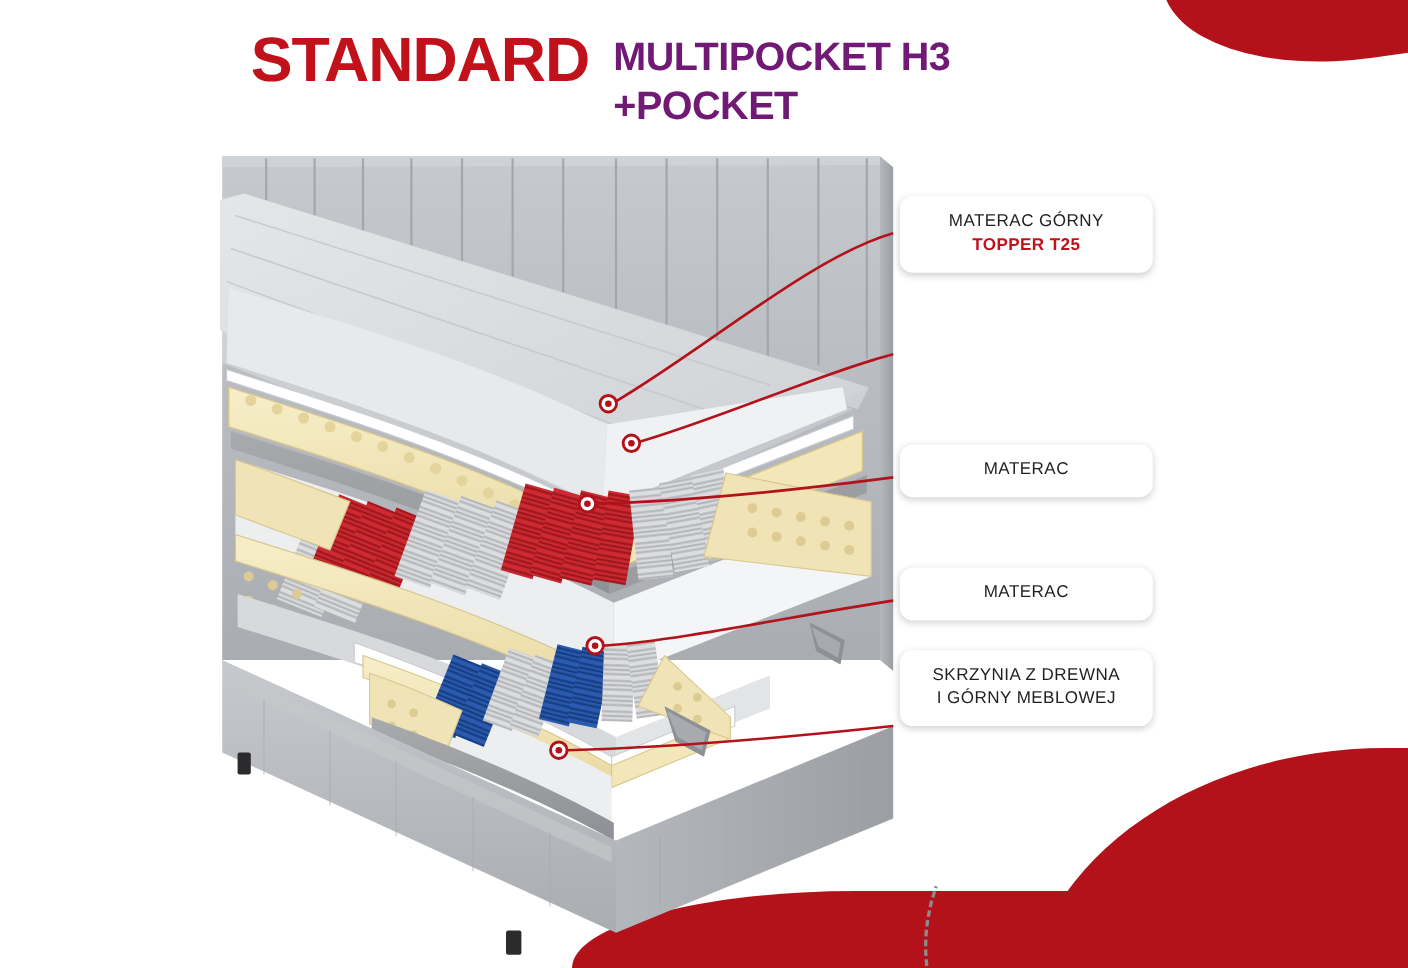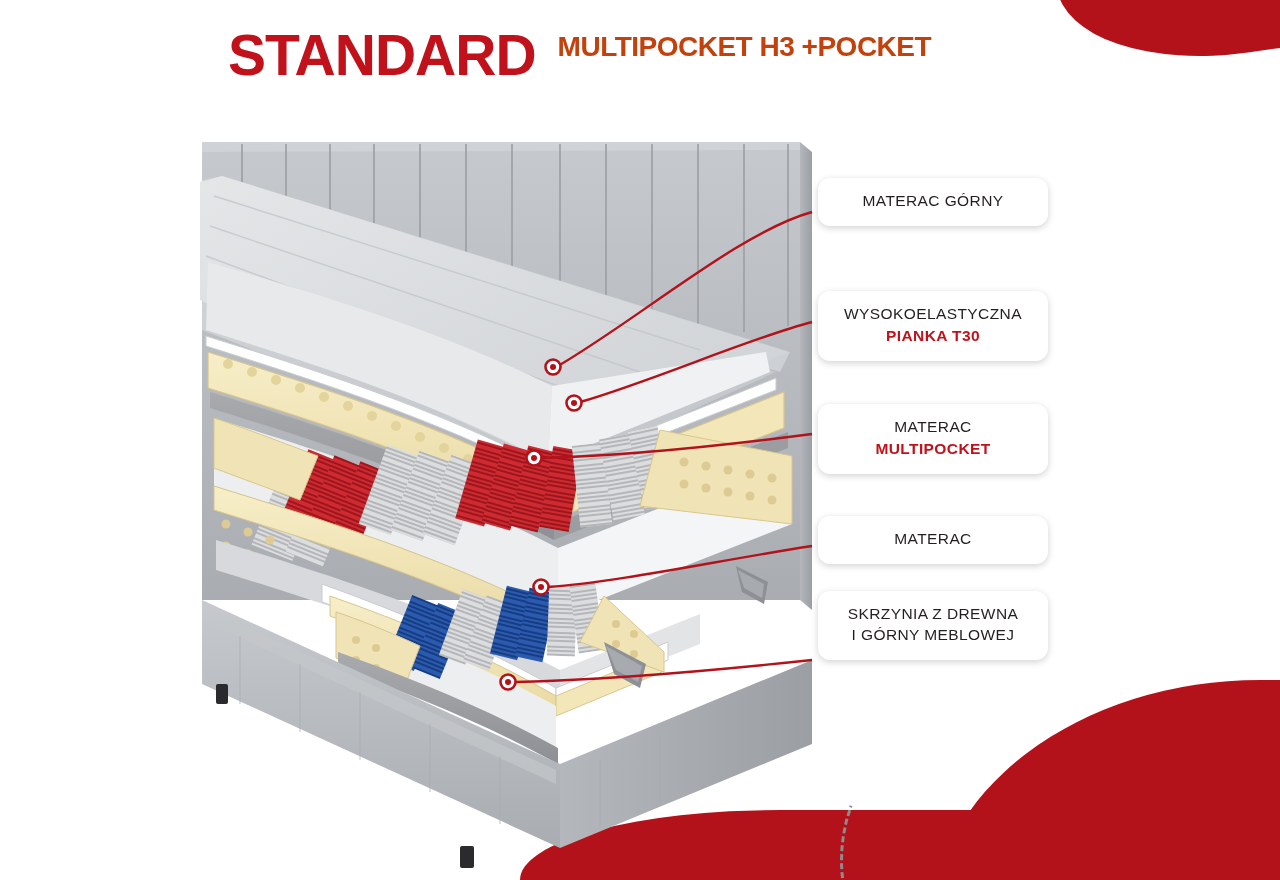--- a/index.html
+++ b/index.html
@@ -52,21 +52,21 @@
     z-index:6;
     display:flex; align-items:flex-start;justify-content:flex-end;
   }
   .title-main {
     font-size:57px; font-weight:bold; color:#c1121c;
     letter-spacing:-1px; line-height:1.05;
     white-space:nowrap;
   }
   .title-sub {
     margin-left:22px; margin-top:4px;
-    font-size:28px; font-weight:bold; color:#c2410c;
+    font-size:36px; font-weight:bold; color:#701a75;
     line-height:1.22; letter-spacing:-0.5px;
     max-width:400px;
   }
 
   
   .illustration { position:absolute; left:0; top:0; width:1280px; height:880px; z-index:3; }
 
   
   .callouts { position:absolute; left:0; top:0; width:1280px; height:812px; z-index:7; }
   .callout {
@@ -337,30 +337,26 @@
     <circle cx="541" cy="587" r="3" fill="#b3121b"></circle>
     <circle cx="508" cy="682" r="7.5" fill="#ffffff" stroke="#b3121b" stroke-width="2.6"></circle>
     <circle cx="508" cy="682" r="3" fill="#b3121b"></circle>
   </g>
 </svg>
 
 <div class="callouts">
 
   <div class="callout c1">
     <span class="l1">MATERAC GÓRNY</span>
+    <span class="l2">TOPPER T25</span>
   </div>
 
-  <div class="callout c2">
-    <span class="l1">WYSOKOELASTYCZNA</span>
-    <span class="l2">PIANKA T30</span>
-  </div>
 
   <div class="callout c3">
     <span class="l1">MATERAC</span>
-    <span class="l2">MULTIPOCKET</span>
   </div>
 
   <div class="callout c4">
     <span class="l1">MATERAC</span>
   </div>
 
   <div class="callout c5">
     <span class="l1">SKRZYNIA Z DREWNA</span>
     <span class="l1">I GÓRNY MEBLOWEJ</span>
   </div>

